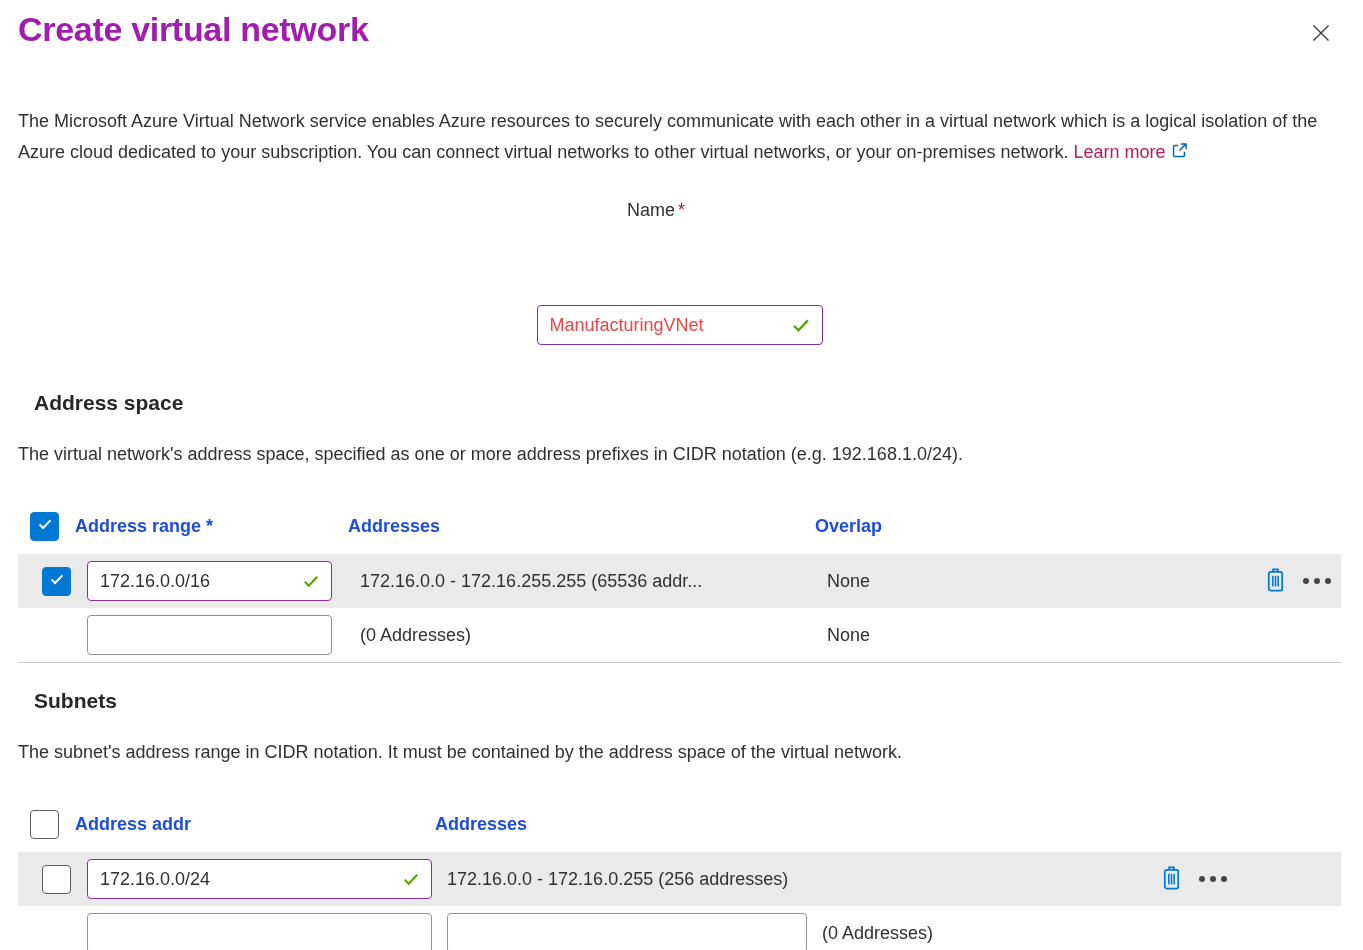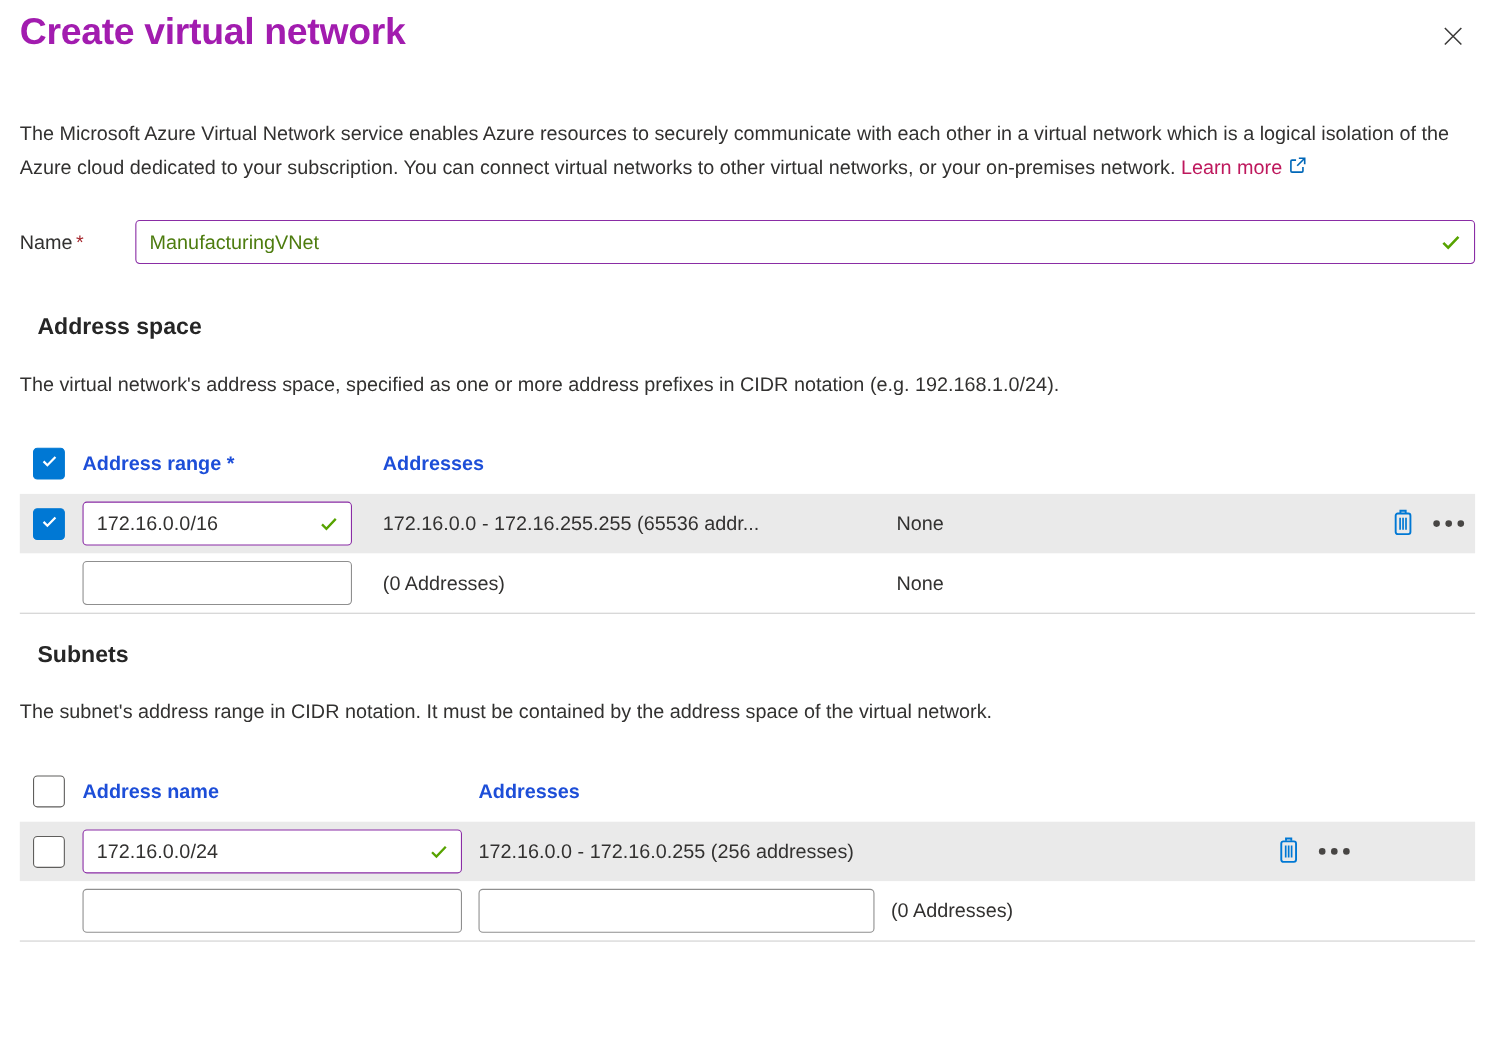--- a/index.html
+++ b/index.html
@@ -26,45 +26,45 @@
 
   
   .intro { margin-top: 58px; font-size: 18px; line-height: 31px; max-width: 1320px; }
   .learn-more {
     color: #be185d; text-decoration: none; cursor: pointer;
     display: inline-flex; align-items: center; gap: 5px;
   }
   .learn-more svg { position: relative; top: 1px; }
 
   
-  .name-row { margin-top: 32px; display: flex; align-items: center; }
+  .name-row { margin-top: 32px; display: flex; align-items: center; flex-direction: column; }
   .field-label { font-size: 18px; width: 105px; flex: 0 0 105px; }
   .req { color: #a4262c; margin-left: 3px; }
   .input-wrap { position: relative; flex: 1; }
   .txt-input {
-    width: 100%; height: 40px; font-size: 18px; color: #4d7c0f;
+    width: 100%; height: 40px; font-size: 18px; color: #ef4444;
     font-family: "Liberation Sans", sans-serif;
     padding: 0 40px 0 12px; background: #fff;
     border: 1px solid #8f8f8f; border-radius: 4px; outline: none;
   }
   .txt-input.dirty { border: 1.5px solid #8a2da5; }
   .valid-check { position: absolute; right: 11px; top: 50%; transform: translateY(-50%); display: flex; }
 
   
   .section-h { margin-top: 46px; font-size: 21px; font-weight: 700; color: #262626; margin-left: 16px; }
   .section-h.tight { margin-top: 26px; }
   .desc { margin-top: 24px; font-size: 18px; line-height: 31px; }
 
   
   .tbl { margin-top: 28px; border-bottom: 1px solid #cfcfcf; }
   .grid-addr { display: grid; grid-template-columns: 57px 273px 467px 1fr 104px; align-items: center; }
   .grid-sub  { display: grid; grid-template-columns: 57px 360px 375px 1fr 104px; align-items: center; }
   .thead { height: 56px; }
   .th { font-size: 18px; font-weight: 700; color: #1d4ed8; }
-  .trow { height: 54px; }
+  .trow { height: 54px; padding-left: 12px; }
   .trow.shaded { background: #eaeaea; }
   .cell { font-size: 18px; color: #323130; white-space: nowrap; overflow: hidden; }
   .cell-input-wrap { position: relative; margin-right: 28px; }
   .grid-sub .cell-input-wrap { margin-right: 15px; }
   .row-input {
     width: 100%; height: 40px; font-size: 18px; color: #323130;
     font-family: "Liberation Sans", sans-serif;
     padding: 0 36px 0 12px; background: #fff;
     border: 1px solid #8f8f8f; border-radius: 4px; outline: none;
   }
@@ -132,20 +132,21 @@
     <div class="grid-addr thead">
       <div class="cb-cell">
           <div class="checkbox checked">
             <span><svg width="18" height="18" viewBox="0 0 16 16">
                 <path d="M3.2 8.4 L6.3 11.5 L12.8 4.8" stroke="#ffffff" stroke-width="1.8" fill="none"></path>
               </svg></span>
           </div>
         </div>
       <div class="th">Address range *</div>
       <div class="th">Addresses</div>
+      <div class="th">Overlap</div>
       <div></div>
     </div>
 
     <div class="grid-addr trow shaded">
       <div class="cb-cell">
           <div class="checkbox checked">
             <span><svg width="18" height="18" viewBox="0 0 16 16">
                 <path d="M3.2 8.4 L6.3 11.5 L12.8 4.8" stroke="#ffffff" stroke-width="1.8" fill="none"></path>
               </svg></span>
           </div>
@@ -190,21 +191,21 @@
   </div>
 
   <h2 class="section-h tight">Subnets</h2>
   <p class="desc">The subnet's address range in CIDR notation. It must be contained by the address space of the virtual network.</p>
 
   <div class="tbl">
     <div class="grid-sub thead">
       <div class="cb-cell">
           <div class="checkbox"></div>
         </div>
-      <div class="th">Address name</div>
+      <div class="th">Address addr</div>
       <div class="th">Addresses</div>
       <div></div>
     </div>
 
     <div class="grid-sub trow shaded">
       <div class="cb-cell">
           <div class="checkbox"></div>
         </div>
       <div class="cell-input-wrap">
         <input class="row-input dirty" type="text" value="172.16.0.0/24" style="">

